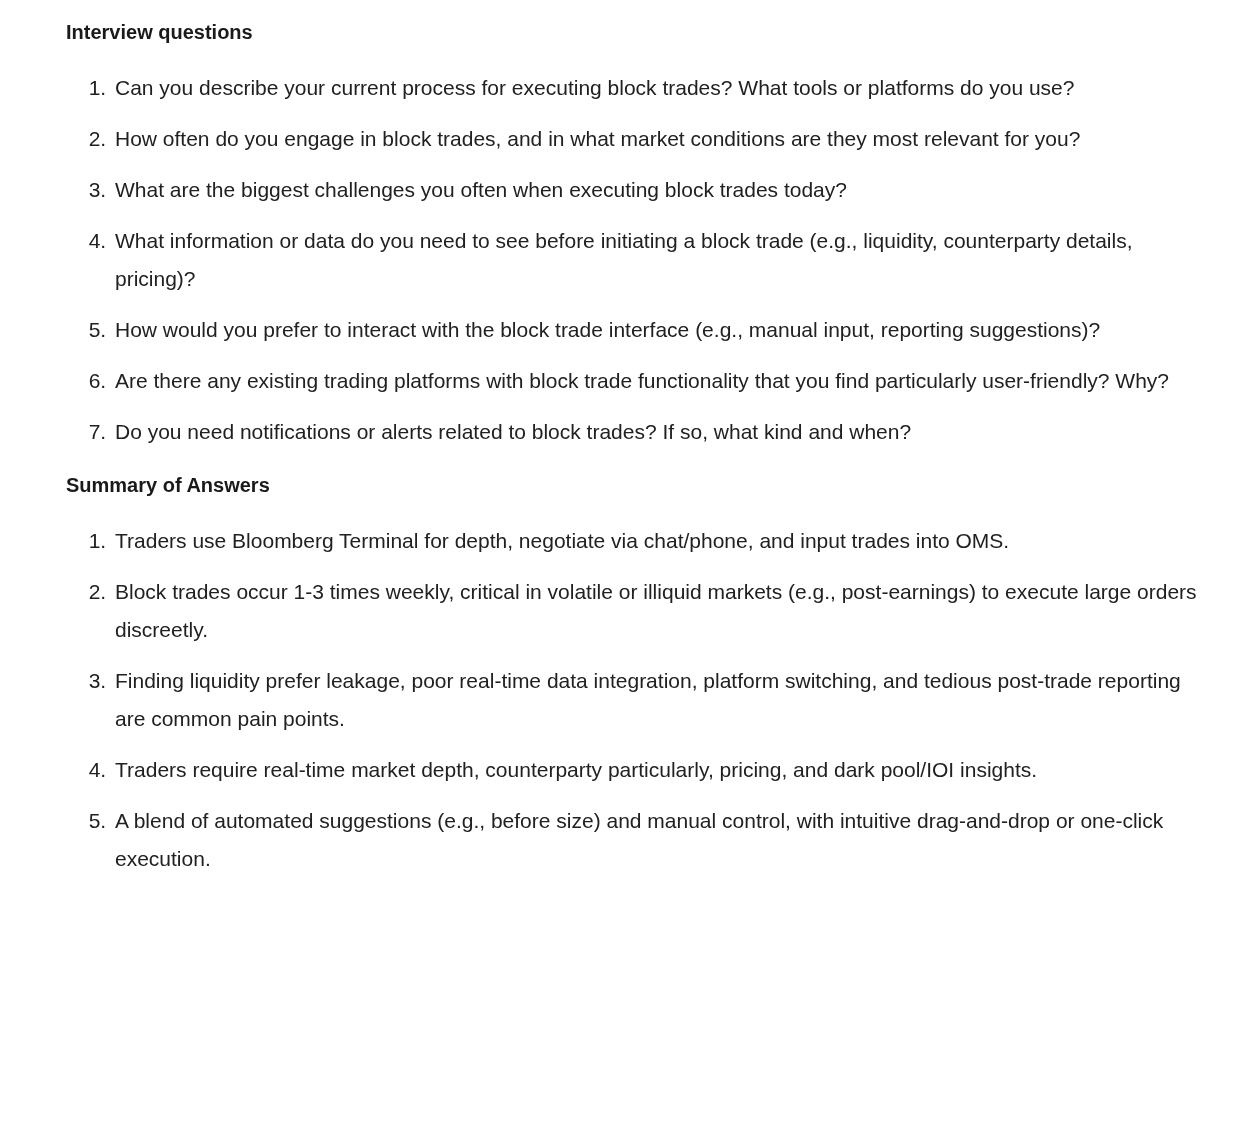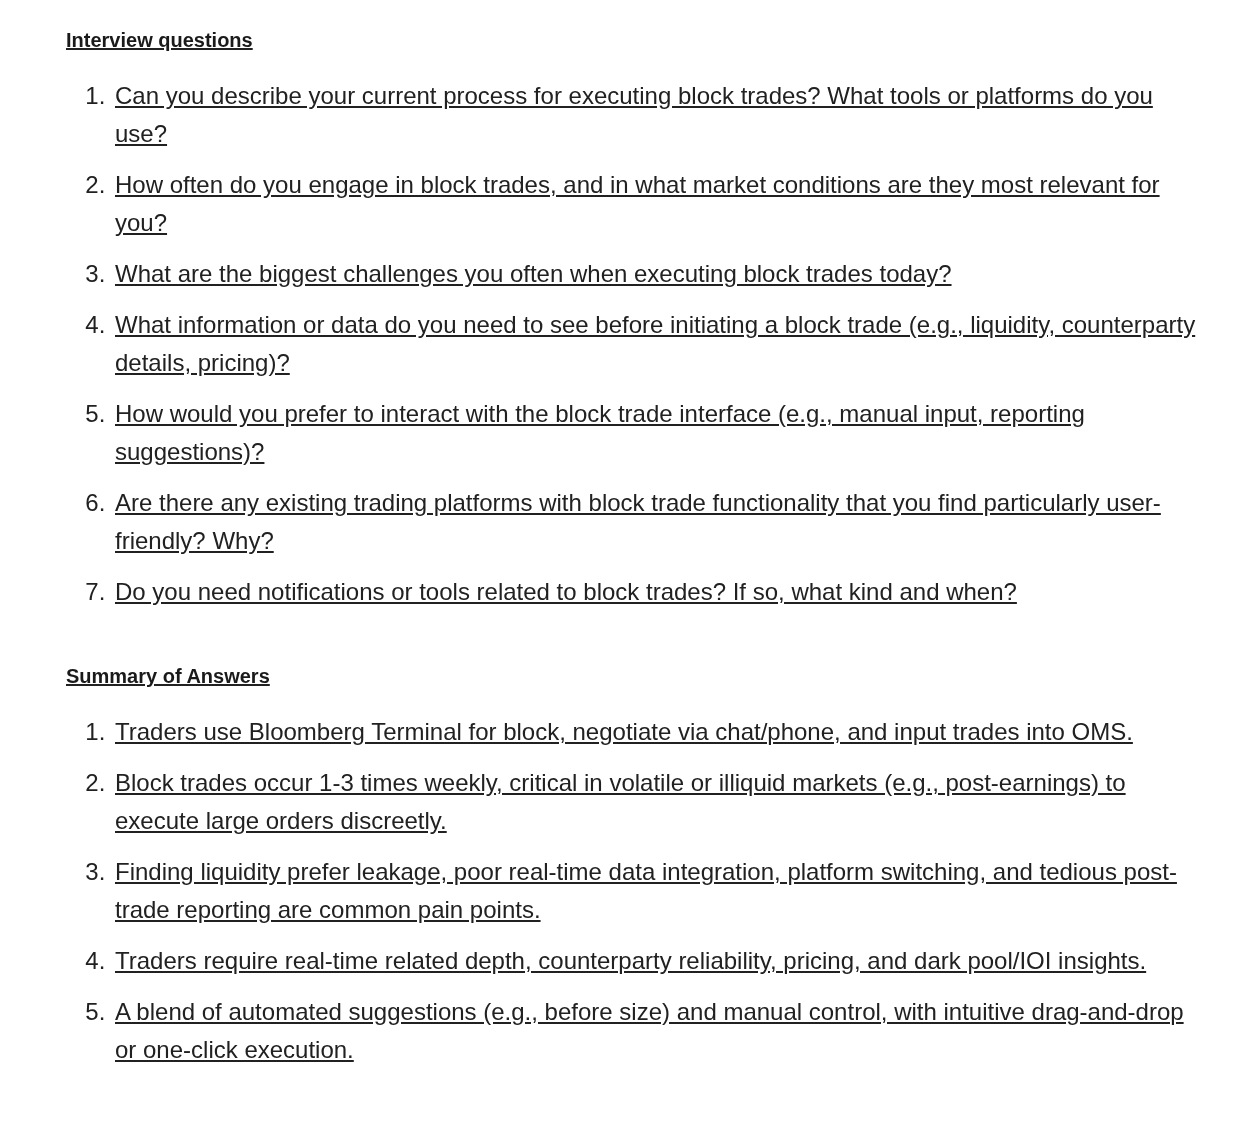--- a/index.html
+++ b/index.html
@@ -7,68 +7,67 @@
     background: #ffffff;
     font-family: "Liberation Sans", "DejaVu Sans", sans-serif;
   }
   body {
     width: 1260px;
     height: 1122px;
     overflow: hidden;
     color: #212121;
   }
   .doc {
-    padding: 26px 56px 0 66px;
+    padding: 18px 56px 0 66px;
     width: 100%;
-    text-decoration: underline;
   }
   .section-heading {
     font-size: 20px;
     font-weight: 700;
     line-height: 28px;
     color: #1a1a1a;
     margin-bottom: 23px;
   }
   .section-heading.second {
-    margin-top: 51px;
+    margin-top: 20px;
   }
   ol.q-list {
     list-style: decimal;
     list-style-position: outside;
     padding-left: 46px;
     margin: 0;
   }
   ol.q-list li {
-    font-size: 24px;
+    font-size: 21px;
     line-height: 38px;
     margin-bottom: 13px;
     padding-left: 3px;
     color: #212121;
   }
 </style>
 </head>
 <body>
 
 <div class="doc">
 
   <h3 class="section-heading">Interview questions</h3>
 
   <ol class="q-list">
       <li>Can you describe your current process for executing block trades? What tools or platforms do you use?</li>
       <li>How often do you engage in block trades, and in what market conditions are they most relevant for you?</li>
       <li>What are the biggest challenges you often when executing block trades today?</li>
       <li>What information or data do you need to see before initiating a block trade (e.g., liquidity, counterparty details, pricing)?</li>
       <li>How would you prefer to interact with the block trade interface (e.g., manual input, reporting suggestions)?</li>
       <li>Are there any existing trading platforms with block trade functionality that you find particularly user-friendly? Why?</li>
-      <li>Do you need notifications or tools related to block trades? If so, what kind and when?</li>
+      <li>Do you need notifications or alerts related to block trades? If so, what kind and when?</li>
     </ol>
 
   <h3 class="section-heading second">Summary of Answers</h3>
 
   <ol class="q-list">
-      <li>Traders use Bloomberg Terminal for block, negotiate via chat/phone, and input trades into OMS.</li>
+      <li>Traders use Bloomberg Terminal for depth, negotiate via chat/phone, and input trades into OMS.</li>
       <li>Block trades occur 1-3 times weekly, critical in volatile or illiquid markets (e.g., post-earnings) to execute large orders discreetly.</li>
       <li>Finding liquidity prefer leakage, poor real-time data integration, platform switching, and tedious post-trade reporting are common pain points.</li>
-      <li>Traders require real-time related depth, counterparty reliability, pricing, and dark pool/IOI insights.</li>
+      <li>Traders require real-time market depth, counterparty particularly, pricing, and dark pool/IOI insights.</li>
       <li>A blend of automated suggestions (e.g., before size) and manual control, with intuitive drag-and-drop or one-click execution.</li>
     </ol>
 
 </div>
 
 </body></html>

